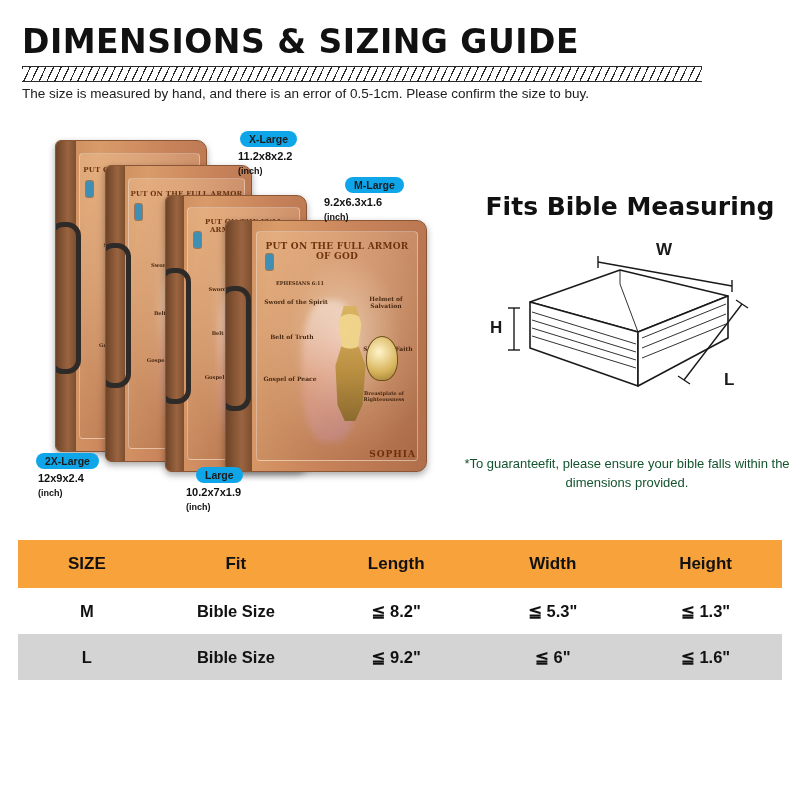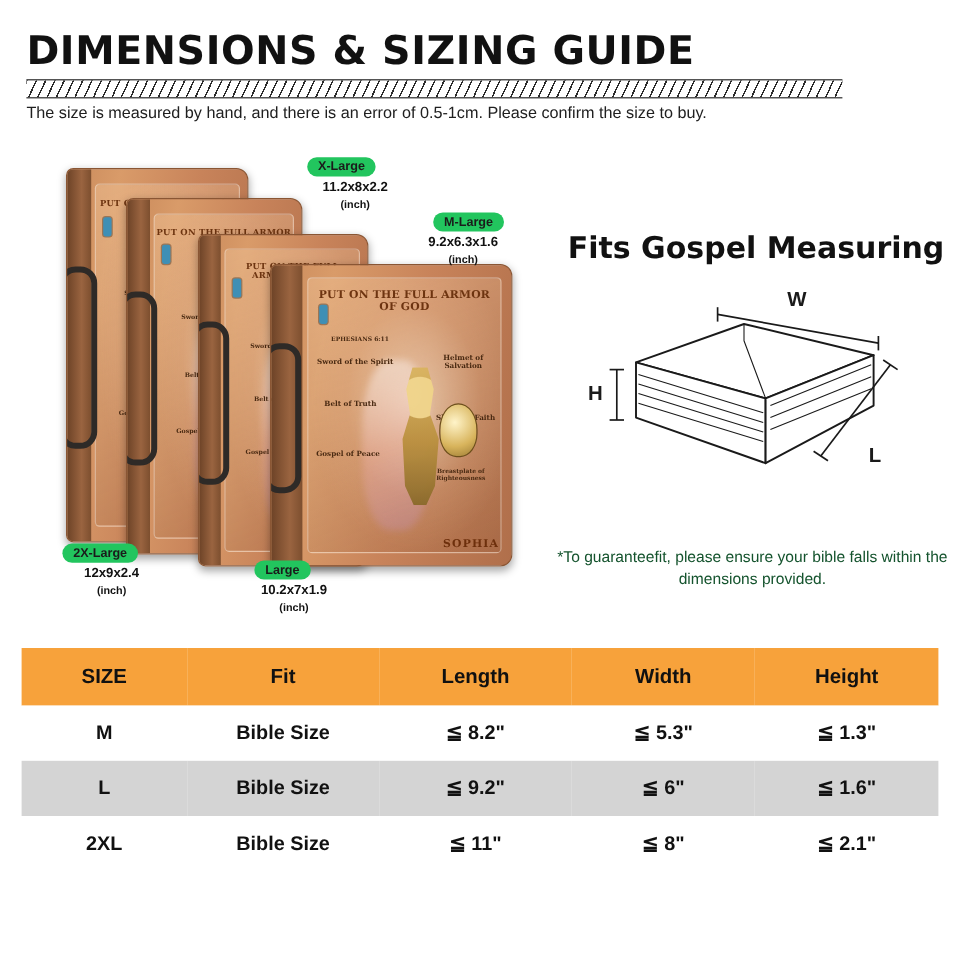--- a/index.html
+++ b/index.html
@@ -170,35 +170,33 @@
     height: 62%;
     background: linear-gradient(160deg, rgba(255,255,255,0.45), rgba(255,190,200,0.25), rgba(190,150,255,0.20));
     filter: blur(3px);
     border-radius: 40%;
     pointer-events: none;
   }
 
   
   .badge {
     position: absolute;
-    background: #22c55e;
+    background: #0ea5e9;
     color: #1b1b1b;
     font-size: 10.5px;
     font-weight: bold;
     padding: 2px 9px;
     border-radius: 11px;
     white-space: nowrap;
-    margin-left: 16px;
   }
   .dims {
     position: absolute;
     font-size: 11px;
     font-weight: bold;
     color: #111;
-    text-align: center;
     line-height: 1.25;
     white-space: nowrap;
   }
   .dims .unit { font-size: 9px; font-weight: bold; }
 
   
   .fits-title {
     position: absolute;
     left: 470px;
     top: 192px;
@@ -341,21 +339,21 @@
   <span>12x9x2.4</span><br>
   <span class="unit">(inch)</span>
 </div>
 
 <div class="badge" style="left:196px; top:467px;">Large</div>
 <div class="dims" style="left:186px; top:486px; width:118px;">
   <span>10.2x7x1.9</span><br>
   <span class="unit">(inch)</span>
 </div>
 
-<div class="fits-title">Fits Gospel Measuring</div>
+<div class="fits-title">Fits Bible Measuring</div>
 
 <div class="book-wrap">
   <svg width="320" height="190" viewBox="0 0 320 190">
 
     <g fill="none" stroke="#1a1a1a" stroke-width="1.6" stroke-linejoin="round">
 
       <path d="M60,62 L150,30 L258,56 L168,92 Z" fill="#ffffff"></path>
 
       <path d="M60,62 L60,108 L168,146 L168,92 Z" fill="#ffffff"></path>
 
@@ -415,21 +413,14 @@
       <td>≦ 5.3"</td>
       <td>≦ 1.3"</td>
     </tr>
     <tr>
       <td>L</td>
       <td class="fit">Bible Size</td>
       <td>≦ 9.2"</td>
       <td>≦ 6"</td>
       <td>≦ 1.6"</td>
     </tr>
-    <tr>
-      <td>2XL</td>
-      <td class="fit">Bible Size</td>
-      <td>≦ 11"</td>
-      <td>≦ 8"</td>
-      <td>≦ 2.1"</td>
-    </tr>
   </tbody>
 </table>
 
 </body></html>

